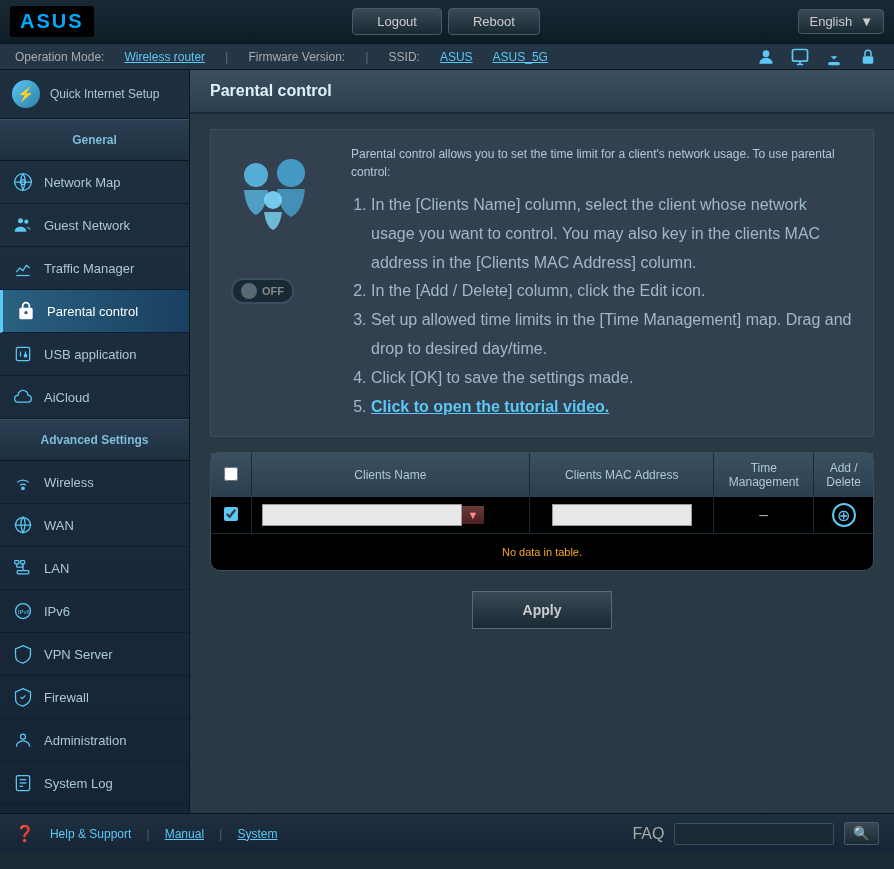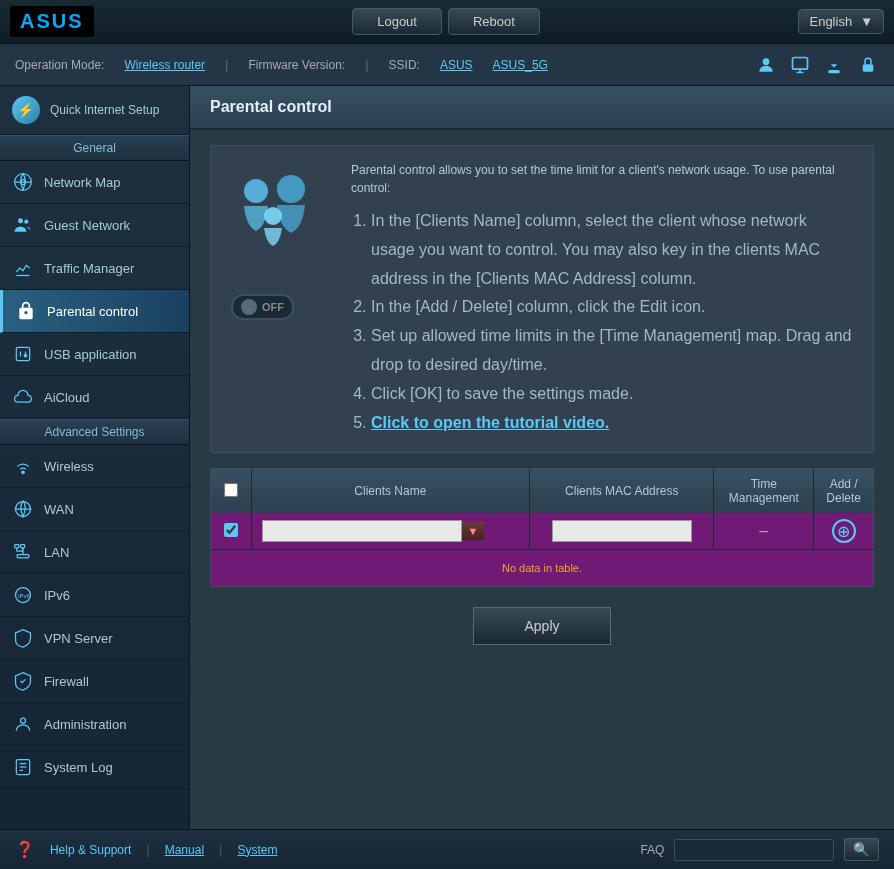--- a/index.html
+++ b/index.html
@@ -55,21 +55,21 @@
       border-radius: 4px;
       padding: 4px 10px;
       cursor: pointer;
       gap: 8px;
       color: #ccc;
     }
 
     
     #op-bar {
       background: #243545;
-      height: 42px;
+      height: 26px;
       display: flex;
       align-items: center;
       padding: 0 15px;
       border-bottom: 1px solid #0a1520;
       gap: 20px;
     }
     #op-bar .op-text { font-size: 12px; color: #aaa; }
     #op-bar .op-link { color: #5bc8f5; text-decoration: underline; font-size: 12px; }
     #op-bar .op-sep { color: #666; }
     #op-bar-right {
@@ -99,22 +99,22 @@
       width: 190px;
       background: linear-gradient(180deg, #1e3040 0%, #162535 100%);
       border-right: 1px solid #0a1520;
       overflow-y: auto;
       flex-shrink: 0;
     }
     .sidebar-section-header {
       background: linear-gradient(180deg, #2a3f52, #1e3040);
       color: #7cbdd8;
       font-size: 12px;
-      font-weight: normal;
-      padding: 5px 12px;
+      font-weight: bold;
+      padding: 13px 12px;
       text-align: center;
       border-bottom: 1px solid #0a1520;
       border-top: 1px solid #3a5060;
     }
     .sidebar-item {
       display: flex;
       align-items: center;
       padding: 10px 12px;
       cursor: pointer;
       border-bottom: 1px solid #0d1f2d;
@@ -237,23 +237,23 @@
       border-radius: 50%;
     }
     .toggle-label {
       color: #888;
       font-size: 11px;
       font-weight: bold;
     }
 
     
     .data-table-container {
-      background: #701a75;
+      background: #000000;
       border: 1px solid #3a5060;
-      border-radius: 2px;
+      border-radius: 10px;
     }
     .data-table {
       width: 100%;
       border-collapse: collapse;
     }
     .data-table th {
       background: linear-gradient(180deg, #3a5060, #2a3f50);
       color: #b0c8d8;
       padding: 8px 12px;
       text-align: center;
@@ -324,21 +324,21 @@
       margin-top: 20px;
     }
     .apply-btn {
       background: linear-gradient(180deg, #3a4a55, #1a2a35);
       color: #ccc;
       border: 1px solid #5a6a75;
       border-radius: 0;
       padding: 10px 50px;
       font-size: 14px;
       cursor: pointer;
-      font-weight: normal;
+      font-weight: bold;
     }
 
     
     #bottom-bar {
       height: 40px;
       background: linear-gradient(180deg, #1e3040, #162535);
       border-top: 1px solid #0a1520;
       display: flex;
       align-items: center;
       padding: 0 15px;
@@ -348,21 +348,21 @@
     #bottom-bar .help-link { color: #5bc8f5; font-size: 12px; text-decoration: none; }
     #bottom-bar .manual-link { color: #5bc8f5; font-size: 12px; text-decoration: underline; cursor: pointer; }
     #bottom-bar .utility-link { color: #5bc8f5; font-size: 12px; text-decoration: underline; cursor: pointer; }
     #bottom-bar .sep { color: #555; }
     #bottom-bar-right {
       margin-left: auto;
       display: flex;
       align-items: center;
       gap: 10px;
     }
-    #faq-label { color: #aaa; font-size: 12px; }
+    #faq-label { color: #aaa; font-size: 16px; }
     #faq-input {
       background: #1a2a35;
       border: 1px solid #3a5060;
       color: #ccc;
       padding: 3px 8px;
       width: 160px;
       font-size: 12px;
       border-radius: 2px;
     }
     .search-btn {

